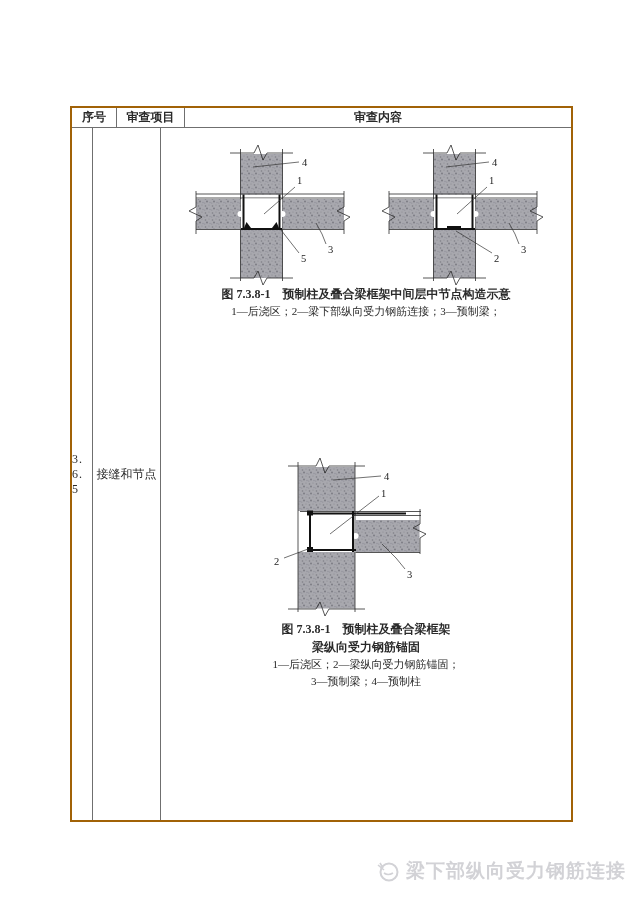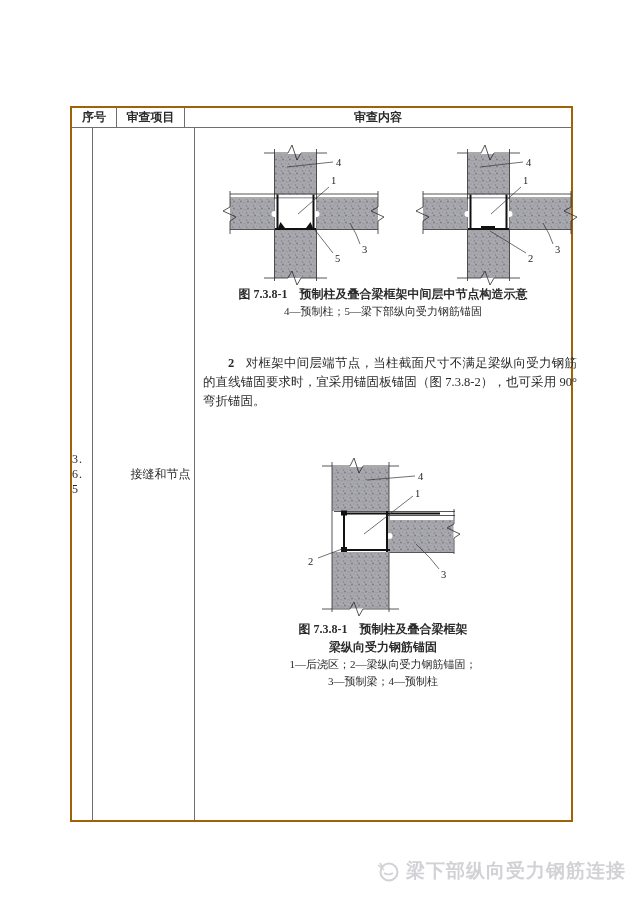--- a/index.html
+++ b/index.html
@@ -10,21 +10,21 @@
   .doc-table{position:absolute;left:70px;top:106px;width:503px;height:716px;border:2px solid #a16207;box-sizing:border-box;display:flex;flex-direction:column;}
   .t-header{display:flex;height:19px;border-bottom:1.5px solid #6f6f6f;flex:0 0 auto;}
   .t-body{display:flex;flex:1 1 auto;min-height:0;}
   .hc,.bc{box-sizing:border-box;}
   .hc{display:flex;align-items:center;justify-content:center;font-weight:bold;font-size:12px;}
   .c1{width:45px;border-right:1.5px solid #6f6f6f;}
   .c2{width:68px;border-right:1.5px solid #6f6f6f;}
   .c3{flex:1;}
   .bc1,.bc2{display:flex;align-items:center;justify-content:center;font-size:12px;box-sizing:border-box;}
   .bc1{width:21px;border-right:1.5px solid #6f6f6f;letter-spacing:1px;}
-  .bc2{width:68px;border-right:1.5px solid #6f6f6f;margin-left:34px;}
+  .bc2{width:68px;border-right:1.5px solid #6f6f6f;}
   .bc3{flex:1;position:relative;}
 
   
   .figA{position:absolute;left:22px;top:13px;}
   .figB{position:absolute;left:215px;top:13px;}
   .cap1{position:absolute;left:0;top:158px;width:100%;text-align:center;font-size:12px;line-height:17px;}
   .cap1 .cap-title{font-weight:bold;}
   .cap-note{font-size:11px;line-height:17px;}
   .paras{position:absolute;left:8px;top:226px;width:374px;font-size:12.5px;line-height:19px;text-align:justify;}
   .paras p{margin:0;text-indent:2em;}
@@ -155,25 +155,24 @@
             <line class="lead" x1="80" y1="90" x2="116" y2="112"></line>
             <text x="116" y="25">4</text>
             <text x="113" y="43">1</text>
             <text x="145" y="112">3</text>
             <text x="118" y="121">2</text>
           </g>
         </svg>
 
         <div class="cap1">
           <div class="cap-title">图 7.3.8-1　预制柱及叠合梁框架中间层中节点构造示意</div>
-          <div class="cap-note">4—预制柱；5—梁下部纵向受力钢筋锚固</div>
+          <div class="cap-note">1—后浇区；2—梁下部纵向受力钢筋连接；3—预制梁；</div>
         </div>
 
         <div class="paras">
-          <p><span class="pnum">2</span><span>对框架中间层端节点，当柱截面尺寸不满足梁纵向受力钢筋的直线锚固要求时，宜采用锚固板锚固（图 7.3.8-2），也可采用 90°弯折锚固。</span></p>
         </div>
 
         <svg class="figC" width="170" height="165" viewBox="0 0 170 165">
           <defs>
             <pattern id="stipC" width="7" height="7" patternUnits="userSpaceOnUse">
               <rect width="7" height="7" fill="#a8a8ae"></rect>
               <circle cx="1.5" cy="2" r="0.8" fill="#7e7e86"></circle>
               <circle cx="5" cy="1" r="0.6" fill="#8b8b92"></circle>
               <circle cx="3" cy="4.5" r="0.9" fill="#787880"></circle>
               <circle cx="6" cy="5.5" r="0.7" fill="#90909a"></circle>

